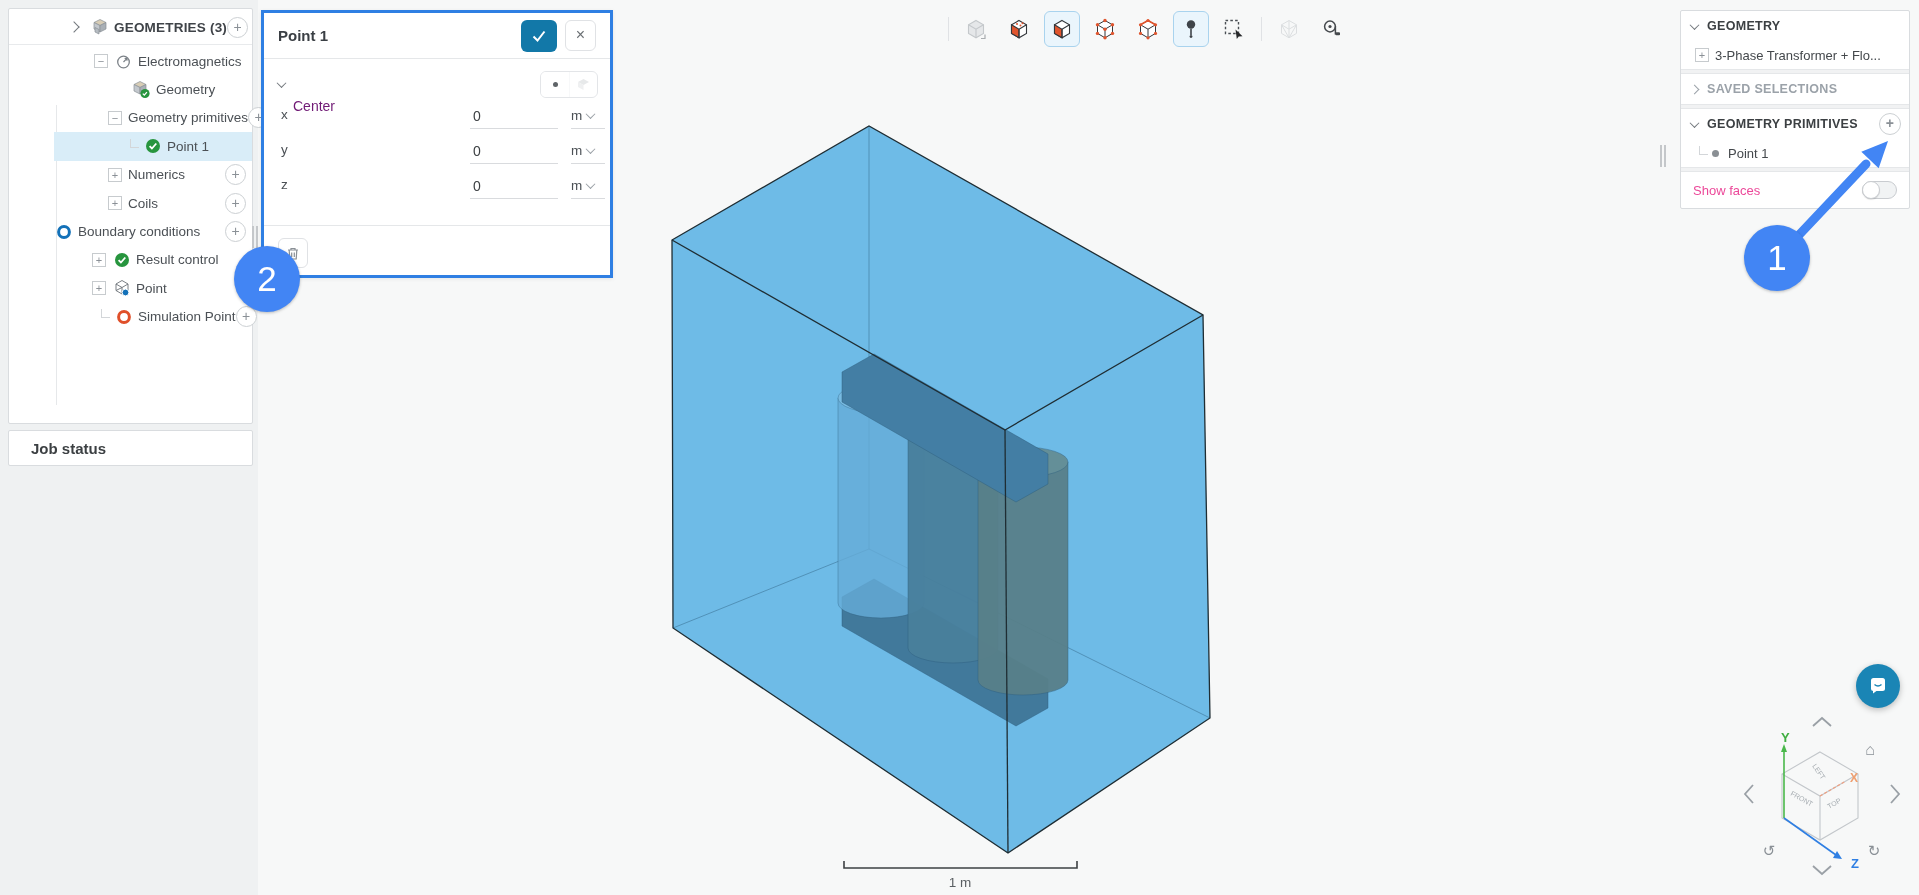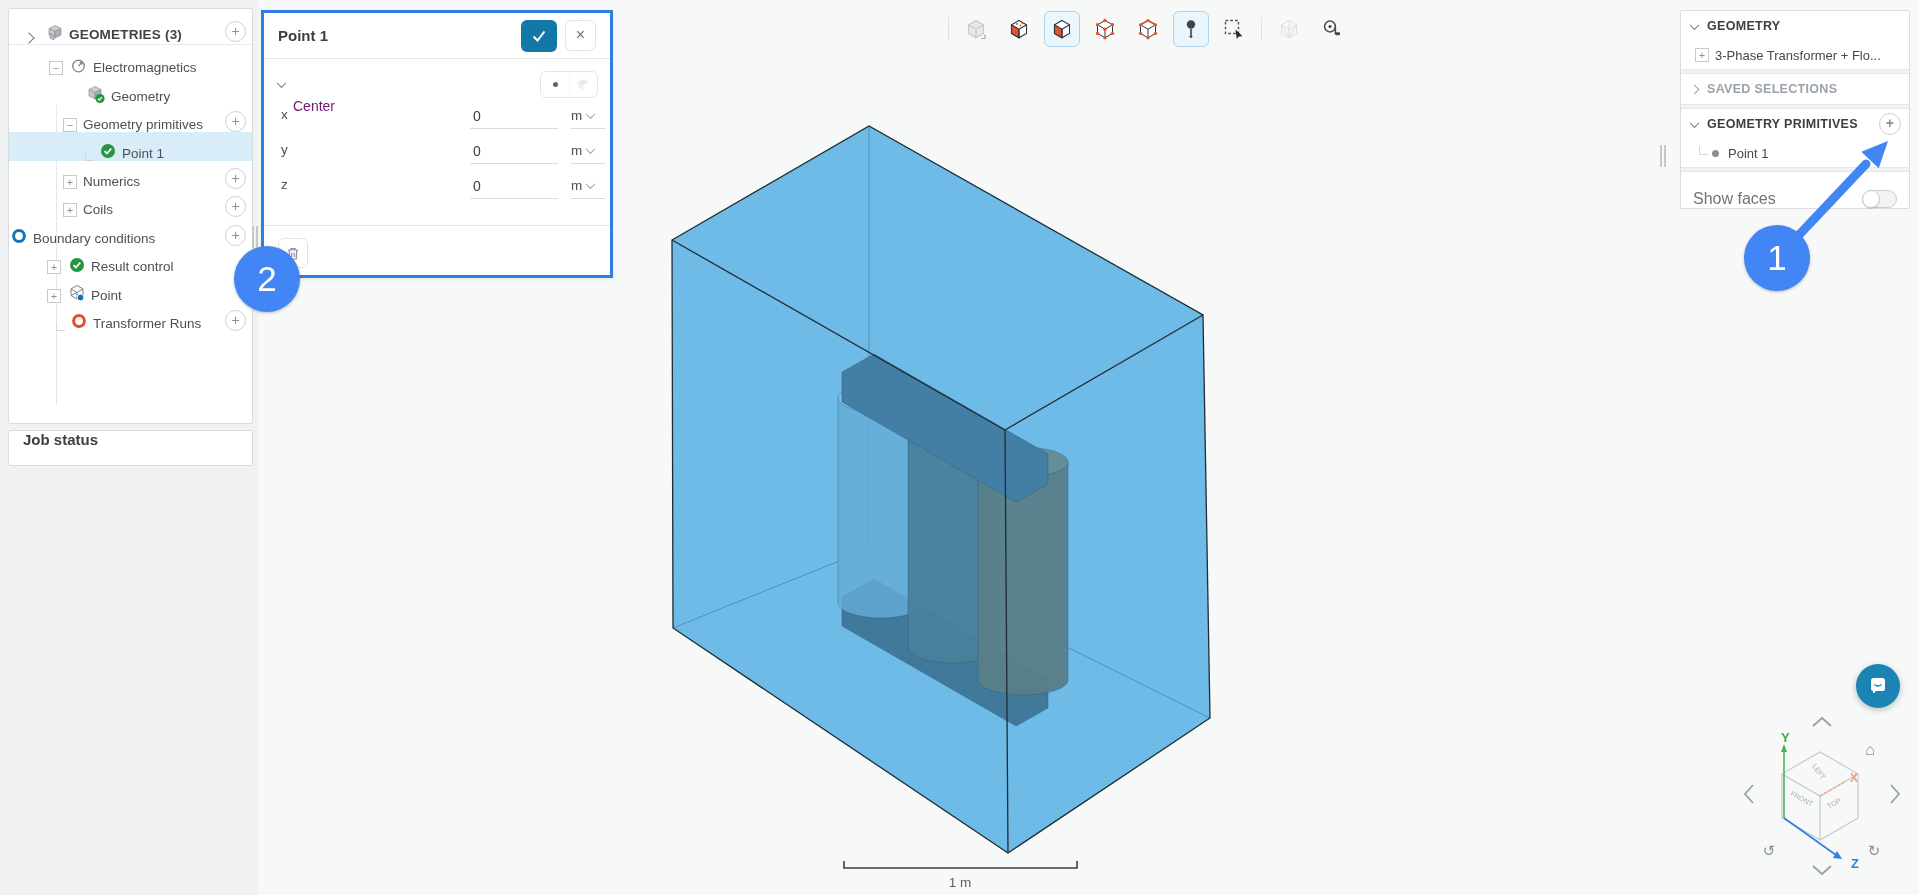--- a/index.html
+++ b/index.html
@@ -8,39 +8,39 @@
     font-family: "Liberation Sans", "DejaVu Sans", sans-serif;
     background:#f7f8f8; position:relative; color:#3c4043;
   }
   
   #scene { position:absolute; left:0; top:0; z-index:1; }
   #leftcol-bg { position:absolute; left:0; top:0; width:258px; height:895px; background:#eff1f2; z-index:2; }
   .panel { background:#fff; border:1px solid #d9dcdf; border-radius:2px; }
 
   
   #tree-panel { position:absolute; left:8px; top:8px; width:245px; height:416px; z-index:10; padding-top:3px; }
-  .trow { position:relative; height:28.4px; display:flex; align-items:flex-end; font-size:13.5px; color:#4b5055; cursor:pointer; }
+  .trow { position:relative; height:28.4px; display:flex; align-items:center; font-size:13.5px; color:#4b5055; cursor:pointer;margin-left:45px; }
   .trow.h0 { height:30px; }
   .trow .tlabel { white-space:nowrap; }
   .trow.boldrow .tlabel { font-weight:bold; color:#3f4348; letter-spacing:.2px; }
   .trow.selected { background:#d9edf8; }
   .tdiv { height:1px; background:#e8eaec; margin:2px 0; }
   .chv { width:8px; height:8px; border-right:1.6px solid #73787d; border-bottom:1.6px solid #73787d; display:inline-block; flex:none; }
   .chv.down { transform:rotate(45deg) translate(-1px,-1px); }
   .chv.right { transform:rotate(-45deg); }
   .chv.sm { width:7px; height:7px; }
   .expbox { flex:none; width:14px; height:14px; border:1px solid #c7cbce; background:#fff; color:#8a9096; font-size:11px; line-height:12px; text-align:center; display:inline-block; }
   .ticon { flex:none; width:19px; height:19px; margin:0 5px 0 6px; display:flex; align-items:center; justify-content:center; }
   .gap6 { width:6px; flex:none; }
   .addbtn { margin-left:auto; margin-right:6px; flex:none; width:21px; height:21px; border:1px solid #ccd0d3; border-radius:50%; color:#8a9096; font-size:14px; line-height:18px; text-align:center; background:#fff; }
   .addbtn::before { content:"+"; }
   .elbow { flex:none; width:9px; height:9px; border-left:1px solid #d3d6d9; border-bottom:1px solid #d3d6d9; margin:-6px 4px 0 0; }
   #tree-guide { position:absolute; left:47px; top:96px; height:300px; width:1px; background:#e6e8ea; }
 
-  #job-panel { position:absolute; left:8px; top:430px; width:245px; height:36px; z-index:10; display:flex; padding-left:14px; font-size:15px; font-weight:bold; color:#3c4043; }
+  #job-panel { position:absolute; left:8px; top:430px; width:245px; height:36px; z-index:10; display:flex; align-items:center; padding-left:22px; font-size:15px; font-weight:bold; color:#3c4043; }
 
   
   #dialog { position:absolute; left:261px; top:10px; width:352px; height:268px; background:#fff; border:3px solid #2f7fe3; z-index:20; box-shadow:0 1px 4px rgba(0,0,0,.08); }
   #dialog .dhead { height:46px; border-bottom:1px solid #e5e7e9; display:flex; align-items:center; padding:0 14px; }
   #dialog .dtitle { font-size:15px; font-weight:bold; color:#3a3f44; }
   .dbtns { margin-left:auto; display:flex; gap:8px; }
   .btn-confirm { width:36px; height:32px; background:#1278a8; border:none; border-radius:6px; display:flex; align-items:center; justify-content:center; cursor:pointer; }
   .btn-close { width:31px; height:31px; background:#fff; border:1px solid #e0e2e5; border-radius:6px; color:#6a6f73; font-size:16px; line-height:1; cursor:pointer; }
   .srow { margin-top:10px; height:30px; display:flex; align-items:center; padding:0 12px 0 14px; }
   .srow .slabel { font-size:14px; color:#701a75; margin-left:8px;margin-top:44px; }
@@ -67,21 +67,21 @@
   .rrow { display:flex; align-items:center; padding:0 10px; position:relative; }
   .rhead { height:30px; font-size:12.5px; font-weight:bold; color:#3c4043; letter-spacing:.3px; }
   .rhead.dim { color:#9ba2a9; }
   .rhead .rlabel { margin-left:9px; }
   .ritem { height:28px; font-size:13px; color:#44484c; }
   .rsep { height:5px; background:#f1f2f3; border-top:1px solid #e5e7e9; border-bottom:1px solid #e5e7e9; }
   .truncate { max-width:170px; overflow:hidden; text-overflow:ellipsis; white-space:nowrap; }
   .rplus { position:absolute; right:8px; top:4px; width:22px; height:22px; border:1px solid #ccd0d3; border-radius:50%; color:#8a9096; font-size:14px; line-height:19px; text-align:center; background:#fff; cursor:pointer; }
   .rplus::before { content:"+"; }
   .dot { width:7px; height:7px; border-radius:50%; background:#8a8f94; flex:none; margin-right:9px; }
-  .showfaces { height:36px; font-size:16px; color:#737373; padding:0 12px;align-items:flex-end; }
+  .showfaces { height:36px; font-size:13px; color:#ec4899; padding:0 12px; }
   .toggle { margin-left:auto; width:35px; height:18px; border-radius:9px; background:#f1f3f4; border:1px solid #c9ccd0; position:relative; cursor:pointer; }
   .toggle .knob { position:absolute; left:-1px; top:-1px; width:18px; height:18px; border-radius:50%; background:#fff; border:1px solid #c9ccd0; box-shadow:0 1px 1px rgba(0,0,0,.12); }
 
   
   .vhandle { position:absolute; width:6px; height:22px; border-left:2px solid #c4c7ca; border-right:2px solid #c4c7ca; z-index:15; }
   .badge { position:absolute; width:66px; height:66px; border-radius:50%; background:#4285f4; color:#fff; font-size:35px; display:flex; align-items:center; justify-content:center; z-index:45; box-shadow:0 1px 3px rgba(0,0,0,.25); }
   #arrow-overlay { position:absolute; left:0; top:0; z-index:40; pointer-events:none; }
   #chat-btn { position:absolute; left:1856px; top:664px; width:44px; height:44px; border-radius:50%; background:#1a85b5; z-index:25; display:flex; align-items:center; justify-content:center; box-shadow:0 2px 6px rgba(0,0,0,.25); cursor:pointer; }
 </style>
 </head>
@@ -284,21 +284,21 @@
     <span class="tlabel">Point</span>
   </div>
 
   <div class="trow" style="padding-left:47px">
     <span class="elbow"></span>
     <span class="ticon" style="margin-left:0">
       <svg width="16" height="16" viewBox="0 0 16 16">
           <circle cx="8" cy="8" r="5.4" fill="#fff" stroke="#e0502a" stroke-width="3"></circle>
         </svg>
     </span>
-    <span class="tlabel">Transformer Runs</span>
+    <span class="tlabel">Simulation Point</span>
     <span class="addbtn"></span>
   </div>
 </div>
 
 <div id="job-panel" class="panel">
   <span>Job status</span>
 </div>
 
 <div id="dialog">
   <div class="dhead">

